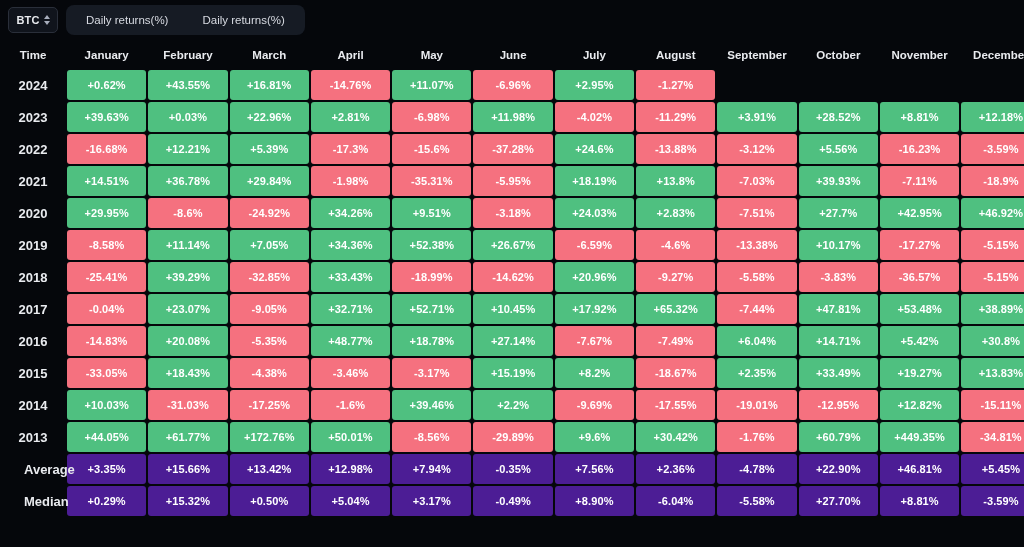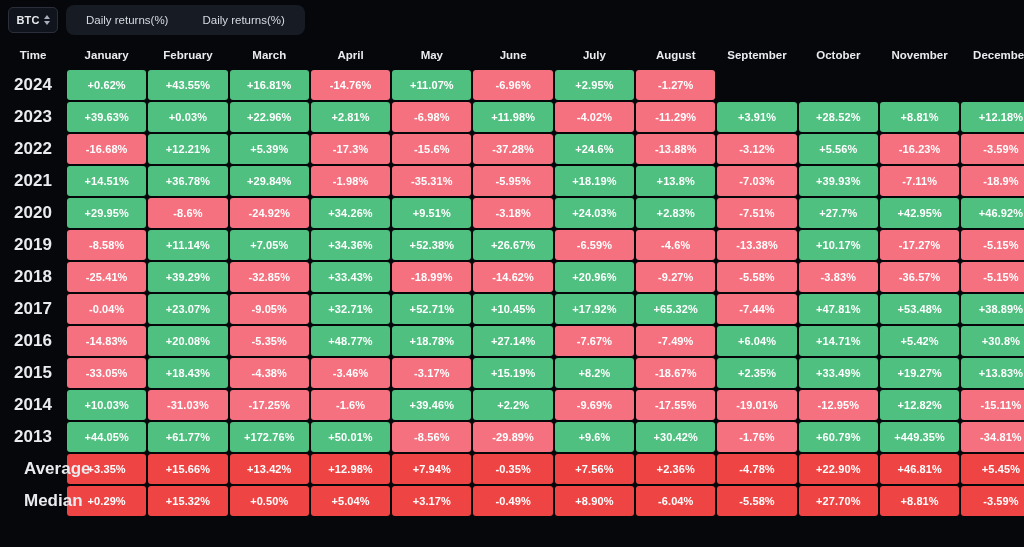--- a/index.html
+++ b/index.html
@@ -124,21 +124,21 @@
     font-size: 11.5px;
     font-weight: bold;
     text-align: center;
     background: #05070B;
     padding: 0;
     vertical-align: middle;
   }
 
   tbody th.rowhead {
     color: #E9EBEF;
-    font-size: 17px;
+    font-size: 13px;
     font-weight: bold;
     text-align: center;
     background: #05070B;
     padding: 0;
     height: 30px;
     vertical-align: middle;
   }
 
   tbody td {
     height: 30px;
@@ -147,21 +147,21 @@
     vertical-align: middle;
     font-size: 11px;
     font-weight: bold;
     color: #FFFFFF;
     border-radius: 3px;
     letter-spacing: .1px;
   }
 
   td.pos   { background: #4FC080; }
   td.neg   { background: #F5717F; }
-  td.stat  { background: #ef4444; margin-left: 23px; }
+  td.stat  { background: #4c1d95; margin-left: 23px; }
   td.empty { background: transparent; }
 
   tbody tr.summary th.rowhead { font-weight: bold; padding-left: 23px; }
 </style>
 </head>
 <body>
 
 <div id="app">
 
   <div class="toolbar">

